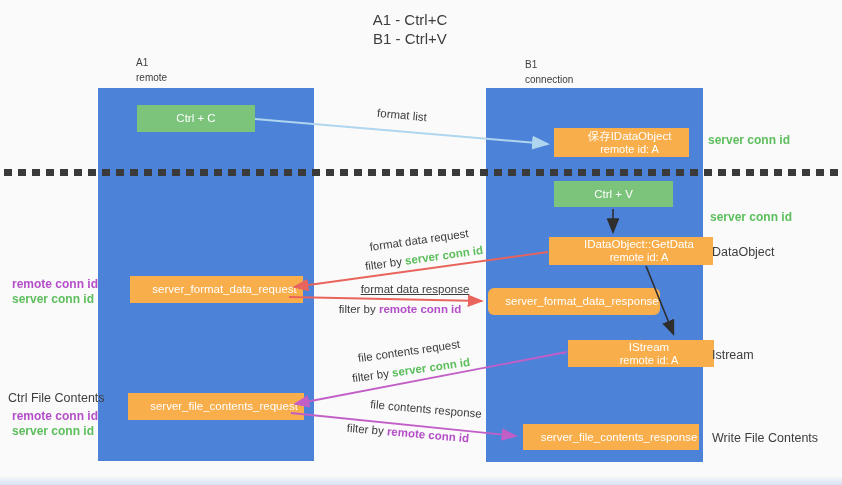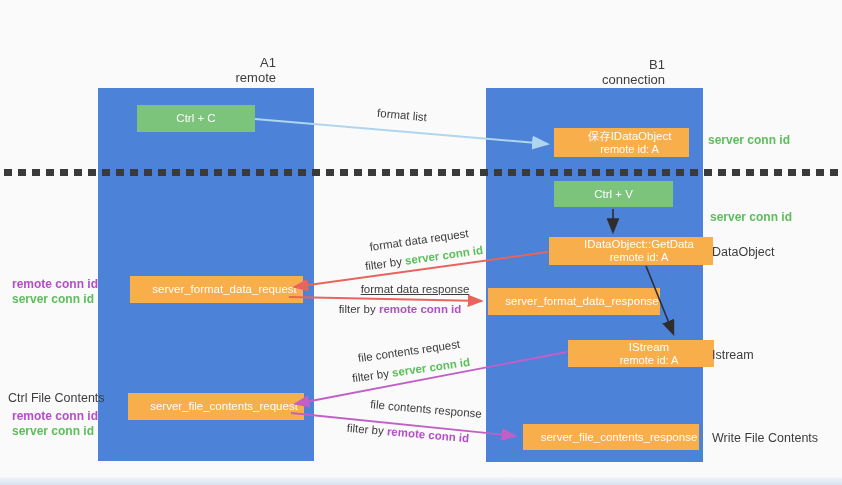--- a/index.html
+++ b/index.html
@@ -2,21 +2,21 @@
 <html><head>
 <meta charset="utf-8">
 <style>
   html,body { margin:0; padding:0; background:#fafafa; }
   .canvas {
     position:relative; width:842px; height:485px;
     background:#fafafa; overflow:hidden;
     font-family:"Liberation Sans", sans-serif; color:#3d3d3d;
   }
   .lane { position:absolute; background:#4c82d8; z-index:1; }
-  .lane-header { position:absolute; text-align:right; font-size:13px; line-height:15px; color:#3d3d3d; z-index:2; }
+  .lane-header { position:absolute; text-align:left; font-size:10px; line-height:15px; color:#3d3d3d; z-index:2; }
   .title { position:absolute; left:330px; top:10px; width:160px; text-align:center; font-size:15px; line-height:19px; color:#3d3d3d; z-index:2; }
   .node {
     position:absolute; z-index:3; display:flex; flex-direction:column;
     align-items:center; justify-content:center; text-align:left;
     color:#ffffff; font-size:11.5px; line-height:13px;
   }
   .node.green { background:#7cc47c; }
   .node.orange { background:#f9ae4c;padding-left:16px; }
   .node .sub { font-size:11px; }
   .lbl { position:absolute; z-index:4; font-size:11.5px; color:#3d3d3d; white-space:nowrap; text-align:center; }
@@ -33,20 +33,24 @@
   .bottom-strip {
     position:absolute; left:0; top:477px; width:842px; height:8px; z-index:1;
     background:linear-gradient(to bottom, rgba(76,130,216,0.04), rgba(76,130,216,0.20));
   }
 </style>
 </head>
 <body>
 
 <div class="canvas">
 
+  <div class="title">
+    <div>A1 - Ctrl+C</div>
+    <div>B1 - Ctrl+V</div>
+  </div>
 
   <div class="lane-header" style="left:136px; top:55px; width:140px;">
     <div>A1</div>
     <div>remote</div>
   </div>
   <div class="lane-header" style="left:525px; top:57px; width:140px;">
     <div>B1</div>
     <div>connection</div>
   </div>
 
@@ -65,21 +69,21 @@
 
   <div class="node green" style="left:554px; top:181px; width:119px; height:26px;">Ctrl + V</div>
 
   <div class="node orange" style="left:549px; top:237px; width:148px; height:28px;">
     <div>IDataObject::GetData</div>
     <div class="sub">remote id: A</div>
   </div>
 
   <div class="node orange" style="left:130px; top:276px; width:157px; height:27px;">server_format_data_request</div>
 
-  <div class="node orange" style="left:488px; top:288px; width:156px; height:27px;">server_format_data_response</div>
+  <div class="node orange" style="left:488px; top:288px; width:156px; height:27px;border-radius:6px;">server_format_data_response</div>
 
   <div class="node orange" style="left:568px; top:340px; width:130px; height:27px;">
     <div>IStream</div>
     <div class="sub">remote id: A</div>
   </div>
 
   <div class="node orange" style="left:523px; top:424px; width:160px; height:26px;">server_file_contents_response</div>
 
   <div class="node orange" style="left:128px; top:393px; width:160px; height:27px;">server_file_contents_request</div>
 

